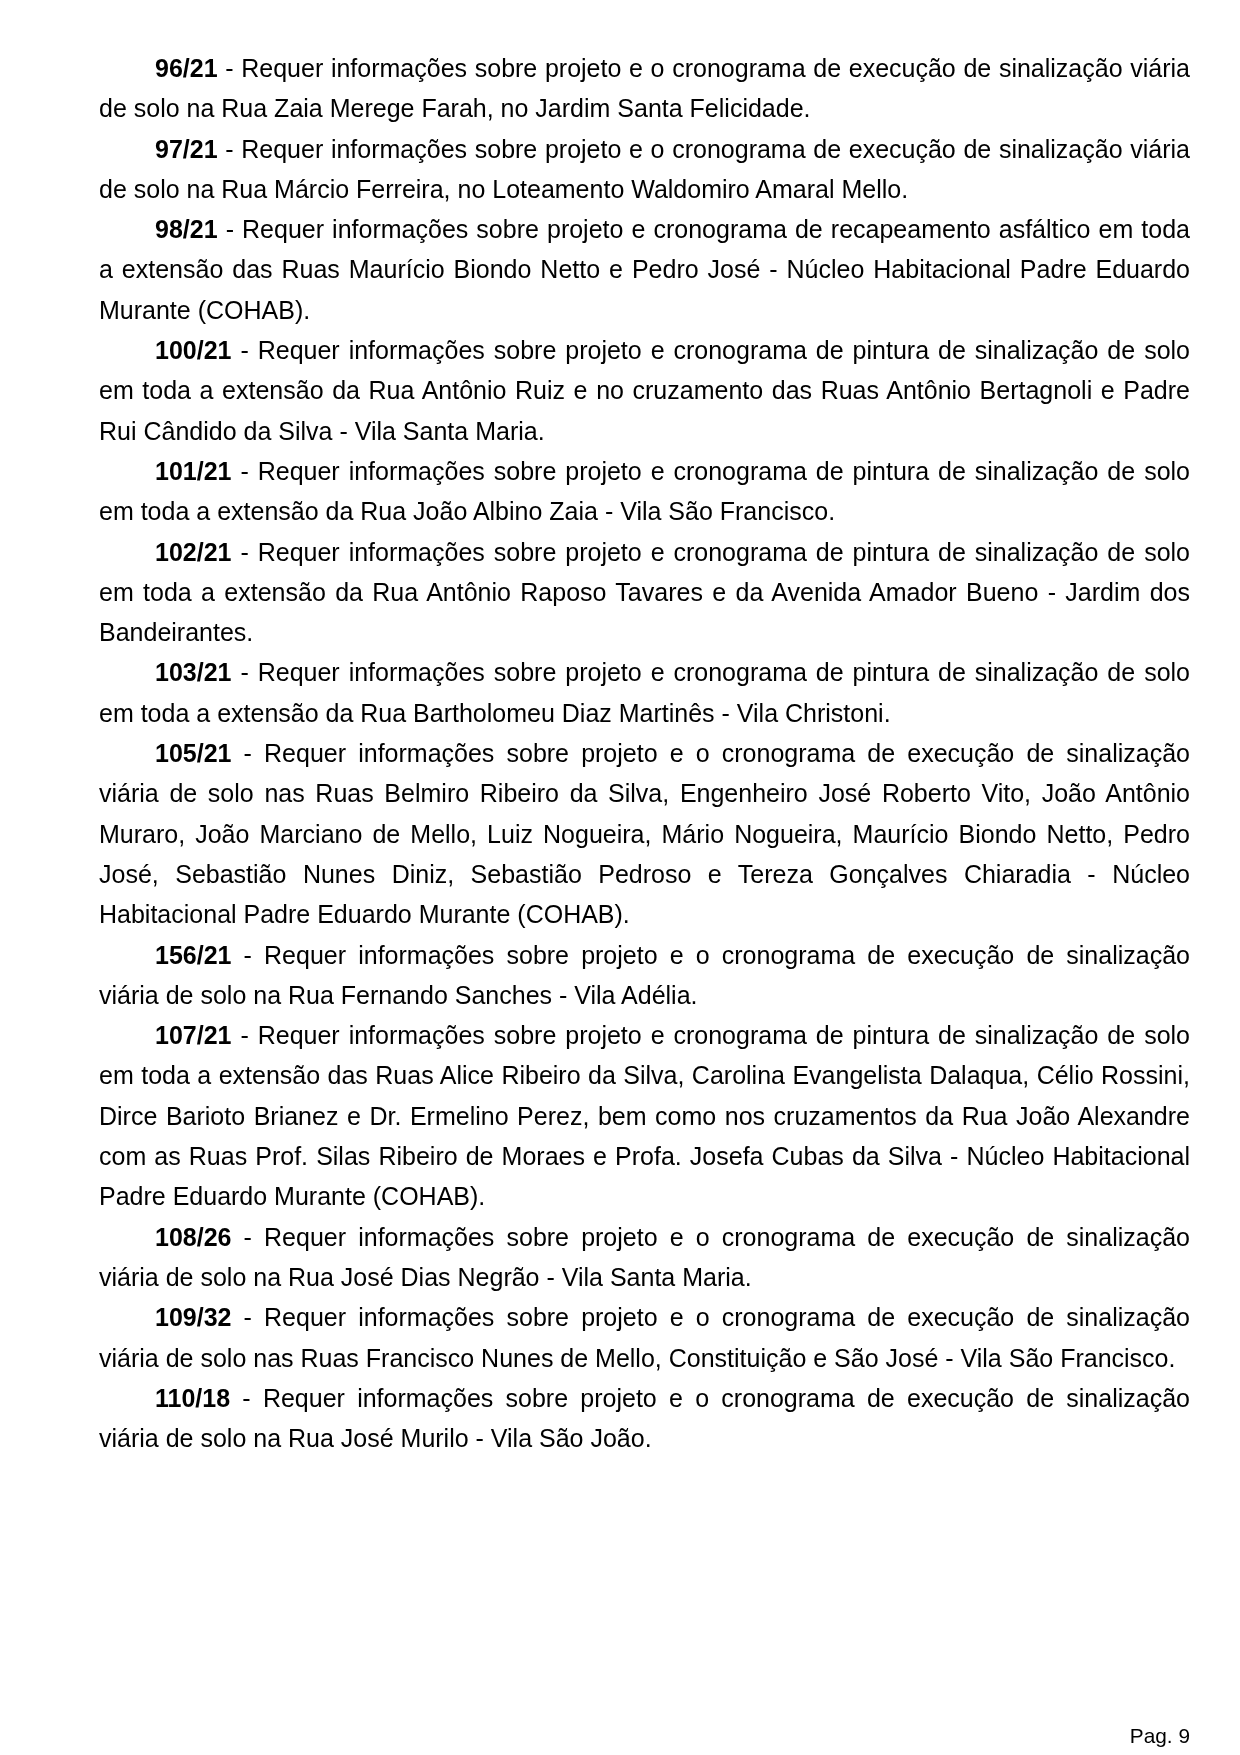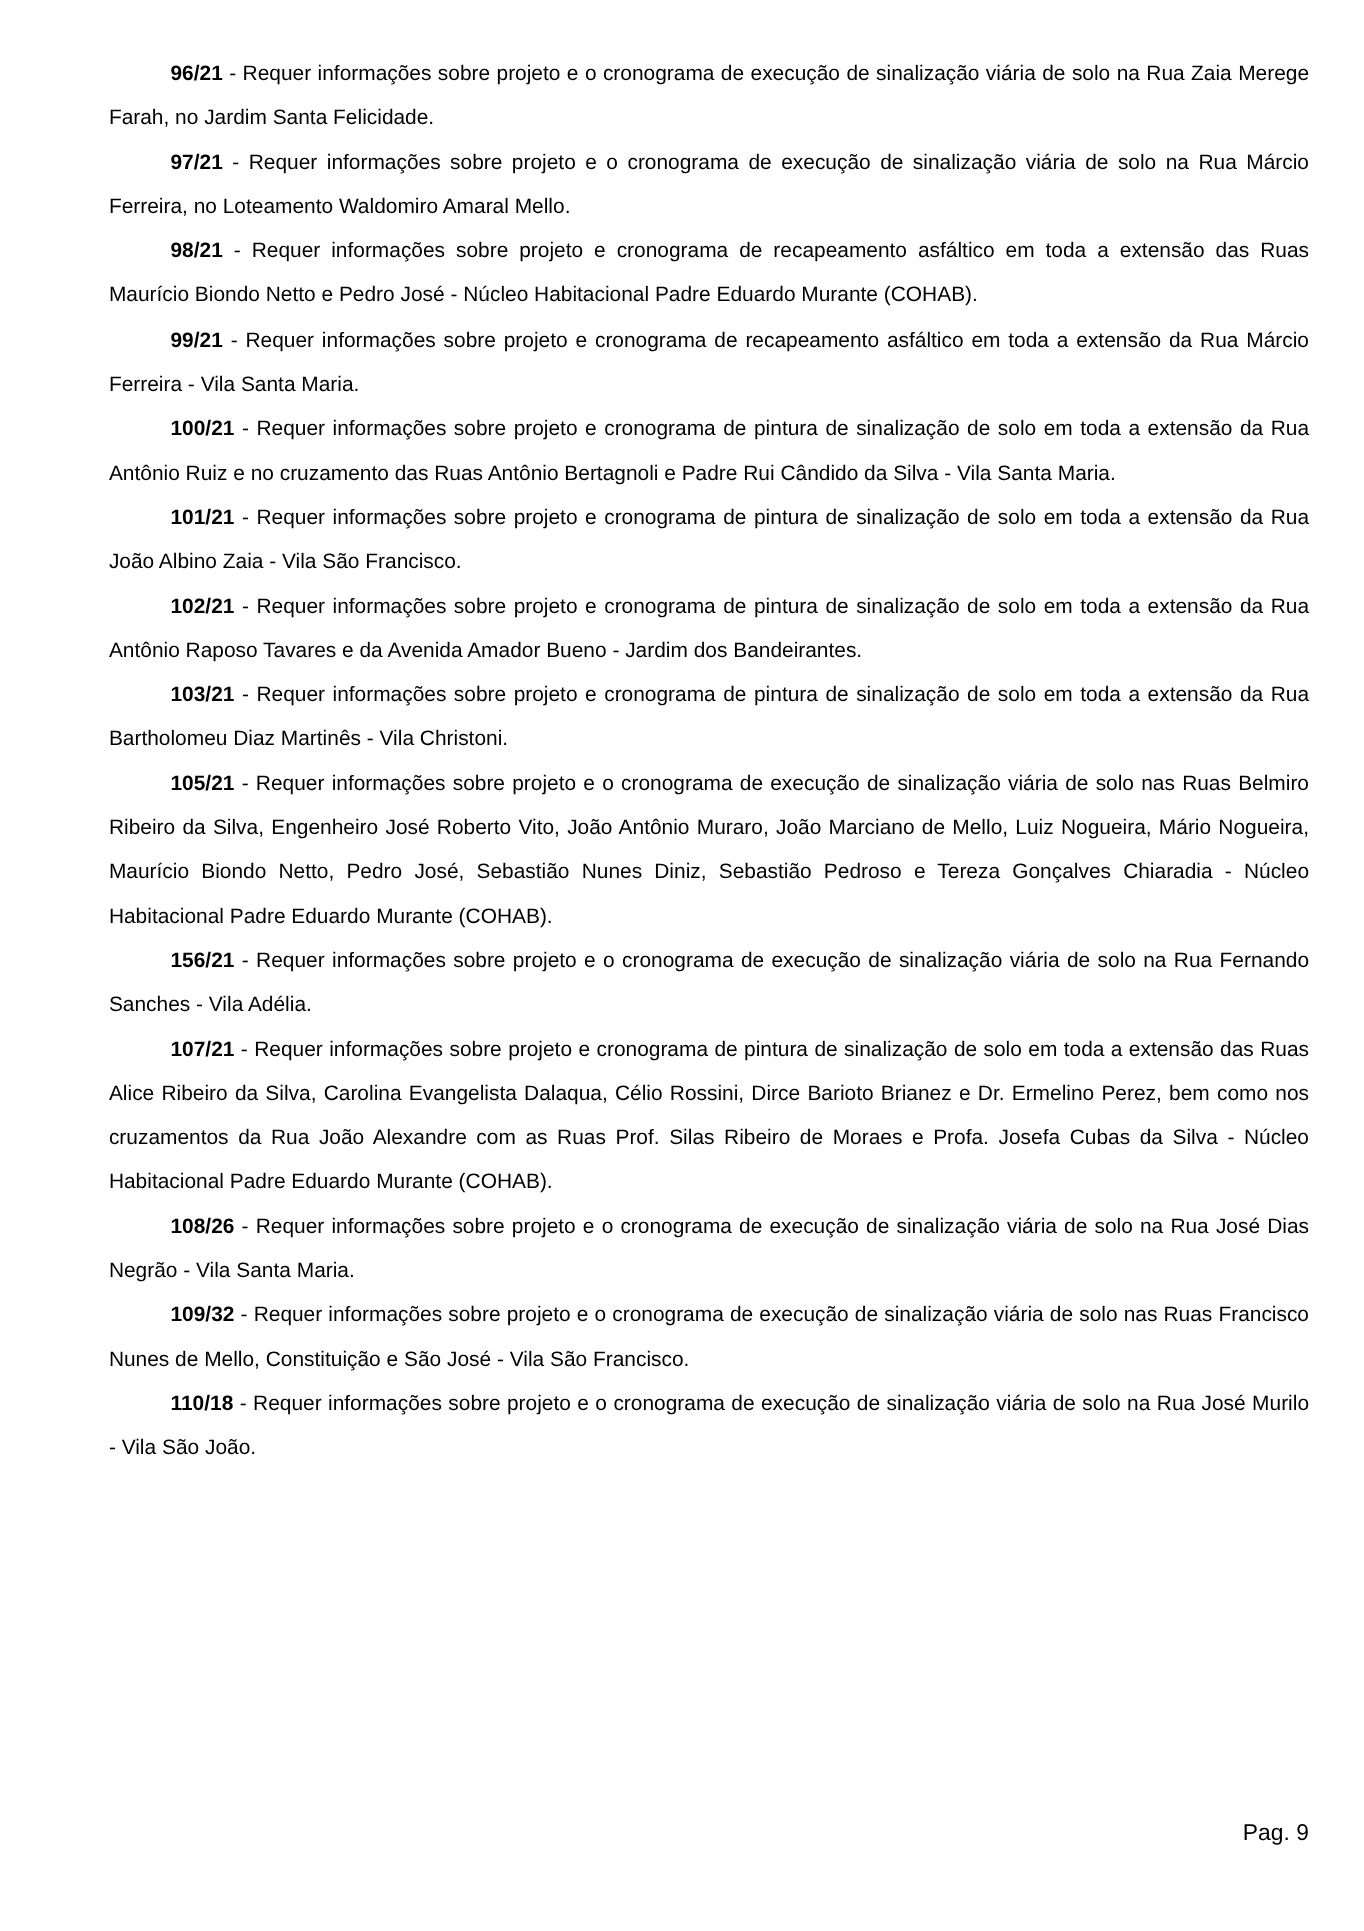--- a/index.html
+++ b/index.html
@@ -15,50 +15,49 @@
     color: #000000;
   }
   .page {
     position: absolute;
     inset: 0;
     background: #ffffff;
     overflow: hidden;
   }
   .content {
     padding: 48px 50px 0 99px;
-    font-size: 19px;
+    font-size: 25px;
     line-height: 40.3px;
   }
   p.req {
     margin: 0;
     padding: 0;
     text-indent: 56px;
     text-align: justify;
   }
   .num {
     font-weight: bold;
   }
   .footer {
     position: absolute;
-    top: 1647px;
+    top: 1716px;
     right: 50px;
     font-size: 20.8px;
     line-height: 40.3px;
     text-align: right;
   }
 </style>
 </head>
 <body>
 
 <div class="page">
   <div class="content">
     <p class="req"><b class="num">96/21</b> <span>- Requer informações sobre projeto e o cronograma de execução de sinalização viária de solo na Rua Zaia Merege Farah, no Jardim Santa Felicidade.</span></p>
     <p class="req"><b class="num">97/21</b> <span>- Requer informações sobre projeto e o cronograma de execução de sinalização viária de solo na Rua Márcio Ferreira, no Loteamento Waldomiro Amaral Mello.</span></p>
     <p class="req"><b class="num">98/21</b> <span>- Requer informações sobre projeto e cronograma de recapeamento asfáltico em toda a extensão das Ruas Maurício Biondo Netto e Pedro José - Núcleo Habitacional Padre Eduardo Murante (COHAB).</span></p>
-    <p class="req"><b class="num">99/21</b> <span>- Requer informações sobre projeto e cronograma de recapeamento asfáltico em toda a extensão da Rua Márcio Ferreira - Vila Santa Maria.</span></p>
     <p class="req"><b class="num">100/21</b> <span>- Requer informações sobre projeto e cronograma de pintura de sinalização de solo em toda a extensão da Rua Antônio Ruiz e no cruzamento das Ruas Antônio Bertagnoli e Padre Rui Cândido da Silva - Vila Santa Maria.</span></p>
     <p class="req"><b class="num">101/21</b> <span>- Requer informações sobre projeto e cronograma de pintura de sinalização de solo em toda a extensão da Rua João Albino Zaia - Vila São Francisco.</span></p>
     <p class="req"><b class="num">102/21</b> <span>- Requer informações sobre projeto e cronograma de pintura de sinalização de solo em toda a extensão da Rua Antônio Raposo Tavares e da Avenida Amador Bueno - Jardim dos Bandeirantes.</span></p>
     <p class="req"><b class="num">103/21</b> <span>- Requer informações sobre projeto e cronograma de pintura de sinalização de solo em toda a extensão da Rua Bartholomeu Diaz Martinês - Vila Christoni.</span></p>
     <p class="req"><b class="num">105/21</b> <span>- Requer informações sobre projeto e o cronograma de execução de sinalização viária de solo nas Ruas Belmiro Ribeiro da Silva, Engenheiro José Roberto Vito, João Antônio Muraro, João Marciano de Mello, Luiz Nogueira, Mário Nogueira, Maurício Biondo Netto, Pedro José, Sebastião Nunes Diniz, Sebastião Pedroso e Tereza Gonçalves Chiaradia - Núcleo Habitacional Padre Eduardo Murante (COHAB).</span></p>
     <p class="req"><b class="num">156/21</b> <span>- Requer informações sobre projeto e o cronograma de execução de sinalização viária de solo na Rua Fernando Sanches - Vila Adélia.</span></p>
     <p class="req"><b class="num">107/21</b> <span>- Requer informações sobre projeto e cronograma de pintura de sinalização de solo em toda a extensão das Ruas Alice Ribeiro da Silva, Carolina Evangelista Dalaqua, Célio Rossini, Dirce Barioto Brianez e Dr. Ermelino Perez, bem como nos cruzamentos da Rua João Alexandre com as Ruas Prof. Silas Ribeiro de Moraes e Profa. Josefa Cubas da Silva - Núcleo Habitacional Padre Eduardo Murante (COHAB).</span></p>
     <p class="req"><b class="num">108/26</b> <span>- Requer informações sobre projeto e o cronograma de execução de sinalização viária de solo na Rua José Dias Negrão - Vila Santa Maria.</span></p>
     <p class="req"><b class="num">109/32</b> <span>- Requer informações sobre projeto e o cronograma de execução de sinalização viária de solo nas Ruas Francisco Nunes de Mello, Constituição e São José - Vila São Francisco.</span></p>
     <p class="req"><b class="num">110/18</b> <span>- Requer informações sobre projeto e o cronograma de execução de sinalização viária de solo na Rua José Murilo - Vila São João.</span></p>

